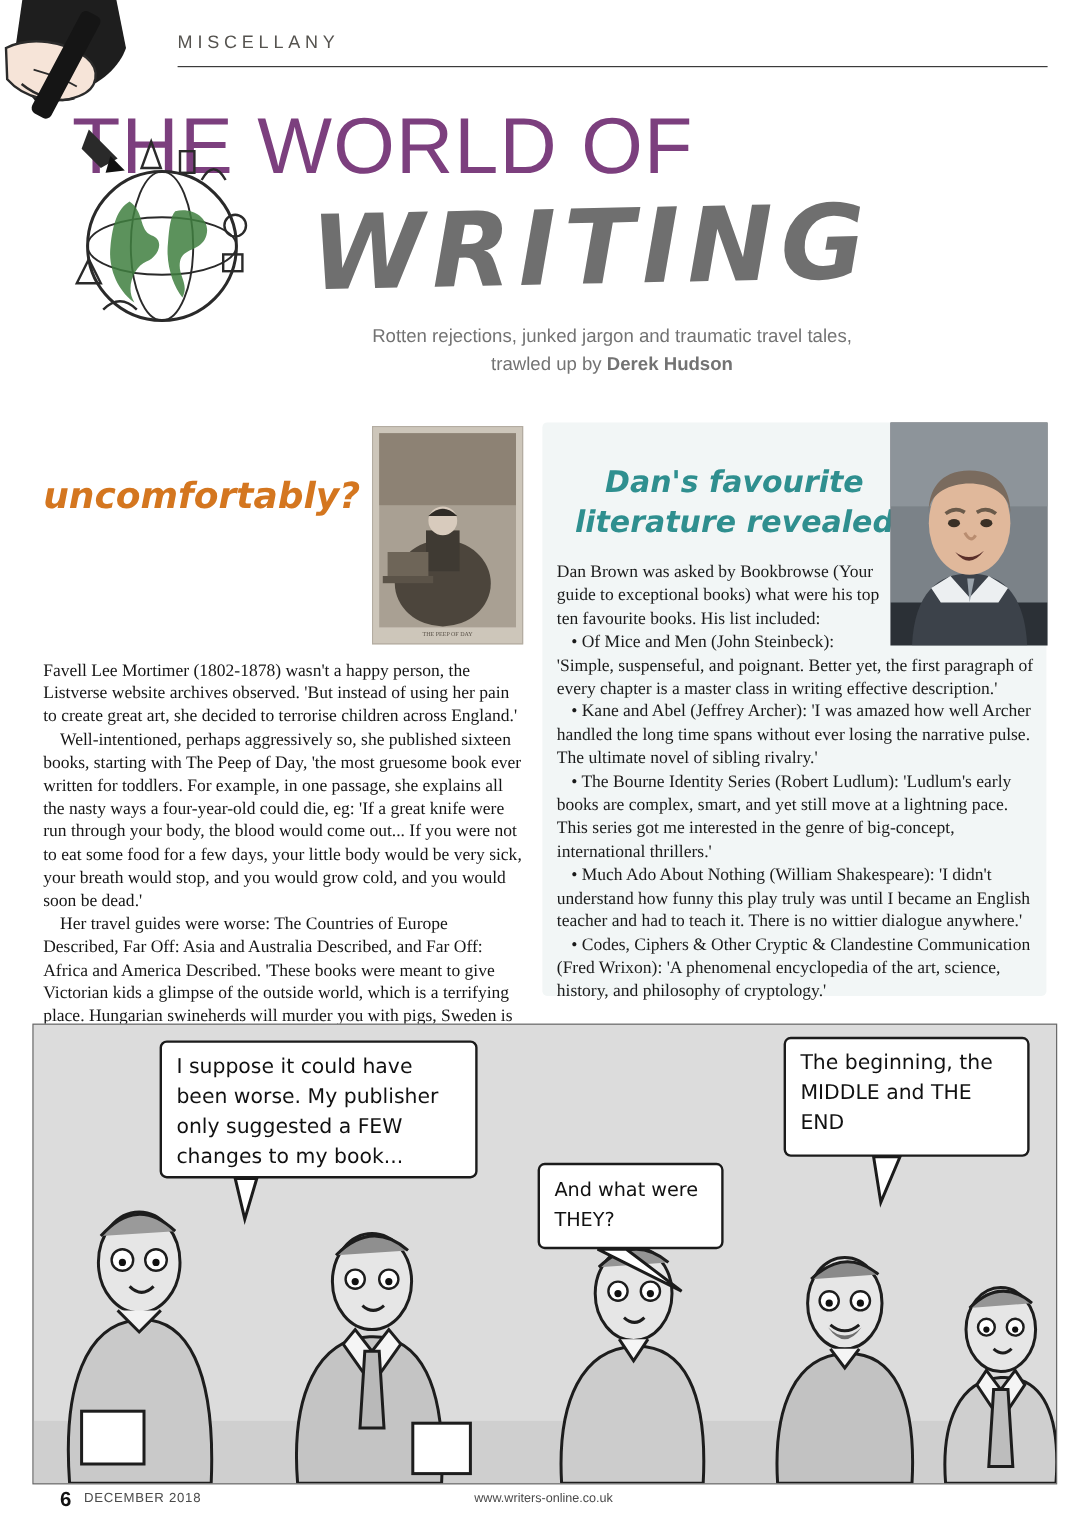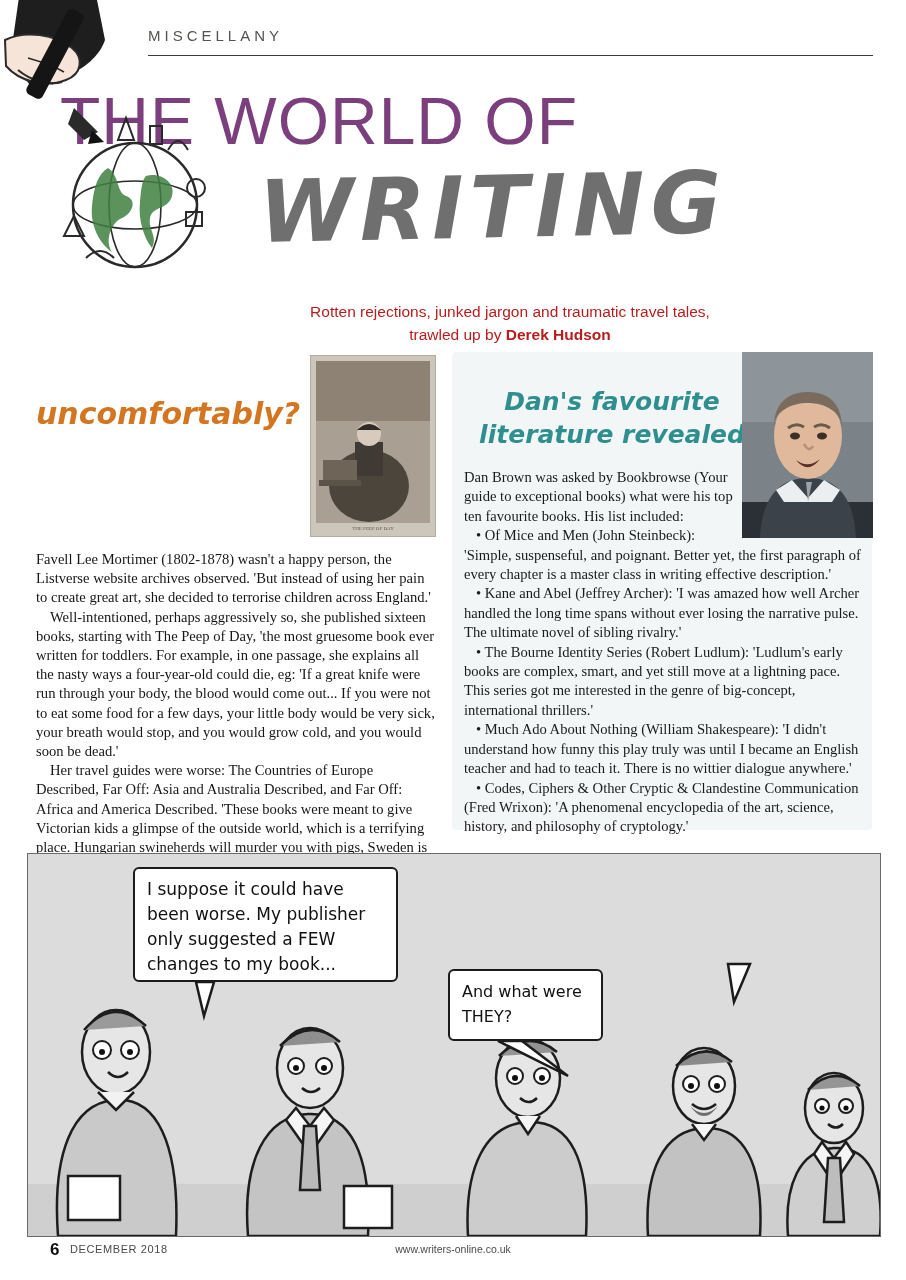--- a/index.html
+++ b/index.html
@@ -61,27 +61,27 @@
     font-style: italic;
     letter-spacing: 6px;
     color: #6f6f6f;
     padding-left: 80px;
     box-sizing: border-box;
     transform: rotate(-1.2deg);
   }
   .standfirst {
     position: absolute;
     left: 300px;
-    top: 300px;
+    top: 269px;
     width: 420px;
     text-align: center;
     font-family: "Liberation Sans", sans-serif;
     font-size: 15.5px;
     line-height: 23px;
-    color: #b91c1c;
+    color: #737373;
   }
   .standfirst b { font-weight: 700; }
 
   
   .illus {
     position: absolute;
     left: 0;
     top: 0;
     width: 300px;
     height: 300px;
@@ -406,17 +406,18 @@
       <path d="M794,288 L806,304 L818,288 L826,300 L806,330 L786,300 Z" fill="#f5f5f5" stroke="#1d1d1d" stroke-width="2.5"></path>
       <path d="M800,304 L796,368 L816,368 L812,304 Z" fill="#bdbdbd" stroke="#1d1d1d" stroke-width="2.5"></path>
     </g>
 
     <path d="M168,128 L186,128 L176,162 Z" fill="#fff" stroke="#1b1b1b" stroke-width="2.5"></path>
     <path d="M470,187 L494,187 L540,222 Z" fill="#fff" stroke="#1b1b1b" stroke-width="2.5"></path>
     <path d="M700,110 L722,110 L706,148 Z" fill="#fff" stroke="#1b1b1b" stroke-width="2.5"></path>
   </svg>
   <div class="bubble b1">I suppose it could have been worse. My publisher only suggested a FEW changes to my book...</div>
   <div class="bubble b2">And what were THEY?</div>
+  <div class="bubble b3">The beginning, the MIDDLE and THE END</div>
 </div>
 
 <div class="folio">6</div>
 <div class="issue">DECEMBER 2018</div>
 <div class="url">www.writers-online.co.uk</div>
 
 </body></html>

